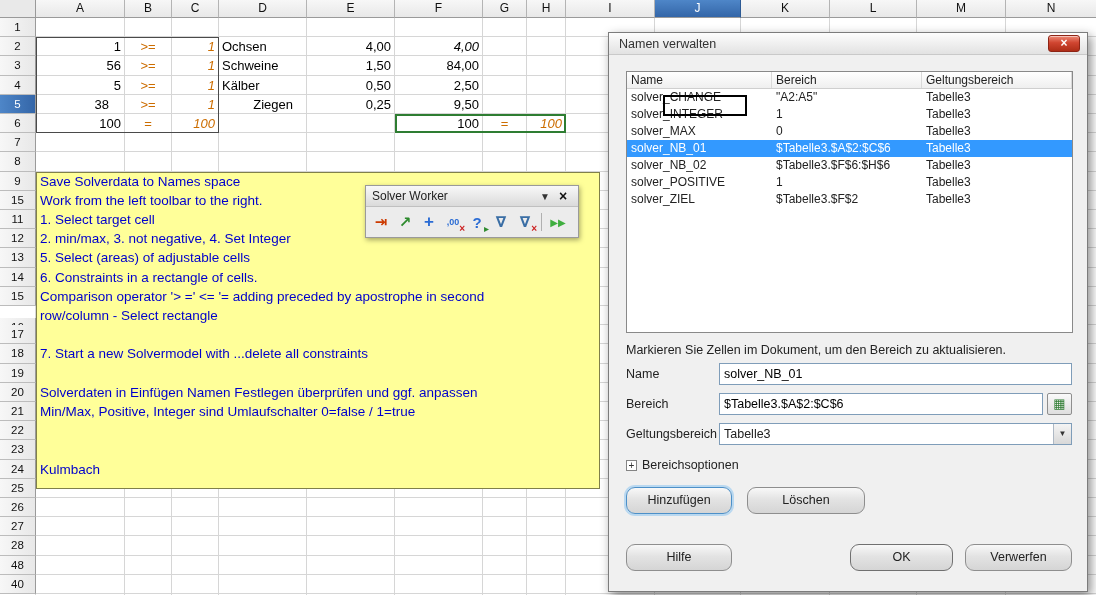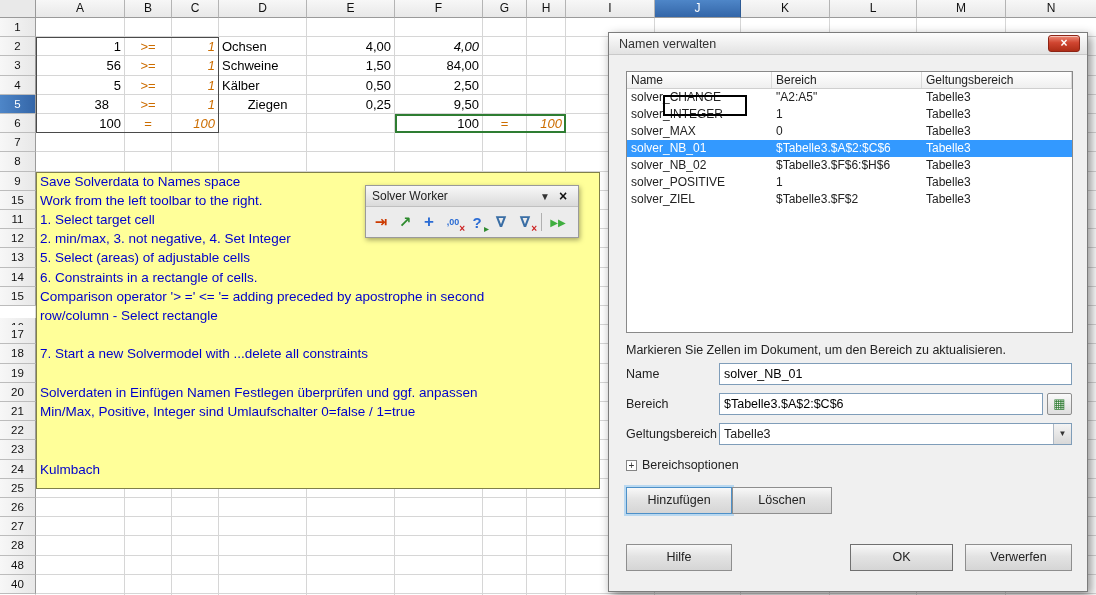--- a/index.html
+++ b/index.html
@@ -83,23 +83,23 @@
     background:#fff;display:flex}
   #scope-value{flex:1;line-height:20px;padding:0 4px;overflow:hidden;white-space:nowrap}
   #scope-arrow{width:18px;background:linear-gradient(#f4f4f4,#d8d8d8);border-left:1px solid #aeb8c4;
     text-align:center;line-height:20px;font-size:8px;color:#333}
   #expander{position:absolute;left:17px;top:424px;height:16px;display:flex;align-items:center;gap:5px}
   #expander .plusbox{width:11px;height:11px;border:1px solid #848484;background:#fff;font-size:10px;
     line-height:9px;text-align:center;color:#333}
   #expander .xlabel{font-size:12.5px}
 
   .btn{position:absolute;height:27px;background:linear-gradient(#f8f8f8,#e3e3e3 45%,#d5d5d5);
-    border:1px solid #8e8e8e;border-radius:0;font-size:12.5px;text-align:center;line-height:25px;color:#222}
+    border:1px solid #8e8e8e;border-radius:9px;font-size:12.5px;text-align:center;line-height:25px;color:#222}
   #btn-add{left:17px;top:454px;width:106px;border-color:#4d90c8;box-shadow:0 0 0 2px #b9d8f0}
-  #btn-delete{left:123px;top:454px;width:100px}
+  #btn-delete{left:138px;top:454px;width:118px}
   #btn-help{left:17px;top:511px;width:106px}
   #btn-ok{left:241px;top:511px;width:103px;border-color:#707070}
   #btn-cancel{left:356px;top:511px;width:107px}
 </style>
 </head>
 <body>
 
 <div id="sheet">
   <div id="corner"></div>
   <div id="rangebox-a2c6" class="rangebox" style="left: 36px; top: 37.2px; width: 183px; height: 96px;"></div>
@@ -207,21 +207,21 @@
     <div class="cell" style="left: 395px; width: 88px; top: 56.4px; text-align: right;">84,00</div>
     <div class="cell" style="left: 36px; width: 89px; top: 75.6px; text-align: right;">5</div>
     <div class="cell orange" style="left: 125px; width: 47px; top: 75.6px; text-align: center;">&gt;=</div>
     <div class="cell orange italic" style="left: 172px; width: 47px; top: 75.6px; text-align: right;">1</div>
     <div class="cell" style="left: 219px; width: 88px; top: 75.6px; text-align: left;">Kälber</div>
     <div class="cell" style="left: 307px; width: 88px; top: 75.6px; text-align: right;">0,50</div>
     <div class="cell" style="left: 395px; width: 88px; top: 75.6px; text-align: right;">2,50</div>
     <div class="cell" style="left: 36px; width: 77px; top: 94.8px; text-align: right;">38</div>
     <div class="cell orange" style="left: 125px; width: 47px; top: 94.8px; text-align: center;">&gt;=</div>
     <div class="cell orange italic" style="left: 172px; width: 47px; top: 94.8px; text-align: right;">1</div>
-    <div class="cell" style="left: 224px; width: 88px; top: 94.8px; text-align: center;">Ziegen</div>
+    <div class="cell" style="left: 209px; width: 88px; top: 94.8px; text-align: right;">Ziegen</div>
     <div class="cell" style="left: 307px; width: 88px; top: 94.8px; text-align: right;">0,25</div>
     <div class="cell" style="left: 395px; width: 88px; top: 94.8px; text-align: right;">9,50</div>
     <div class="cell" style="left: 36px; width: 89px; top: 114px; text-align: right;">100</div>
     <div class="cell orange" style="left: 125px; width: 47px; top: 114px; text-align: center;">=</div>
     <div class="cell orange italic" style="left: 172px; width: 47px; top: 114px; text-align: right;">100</div>
     <div class="cell" style="left: 395px; width: 88px; top: 114px; text-align: right;">100</div>
     <div class="cell orange" style="left: 483px; width: 44px; top: 114px; text-align: center;">=</div>
     <div class="cell orange italic" style="left: 527px; width: 39px; top: 114px; text-align: right;">100</div>
     <div class="noteline" style="top: 171.6px;">Save Solverdata to Names space</div>
     <div class="noteline" style="top: 190.8px;">Work from the left toolbar to the right.</div>

